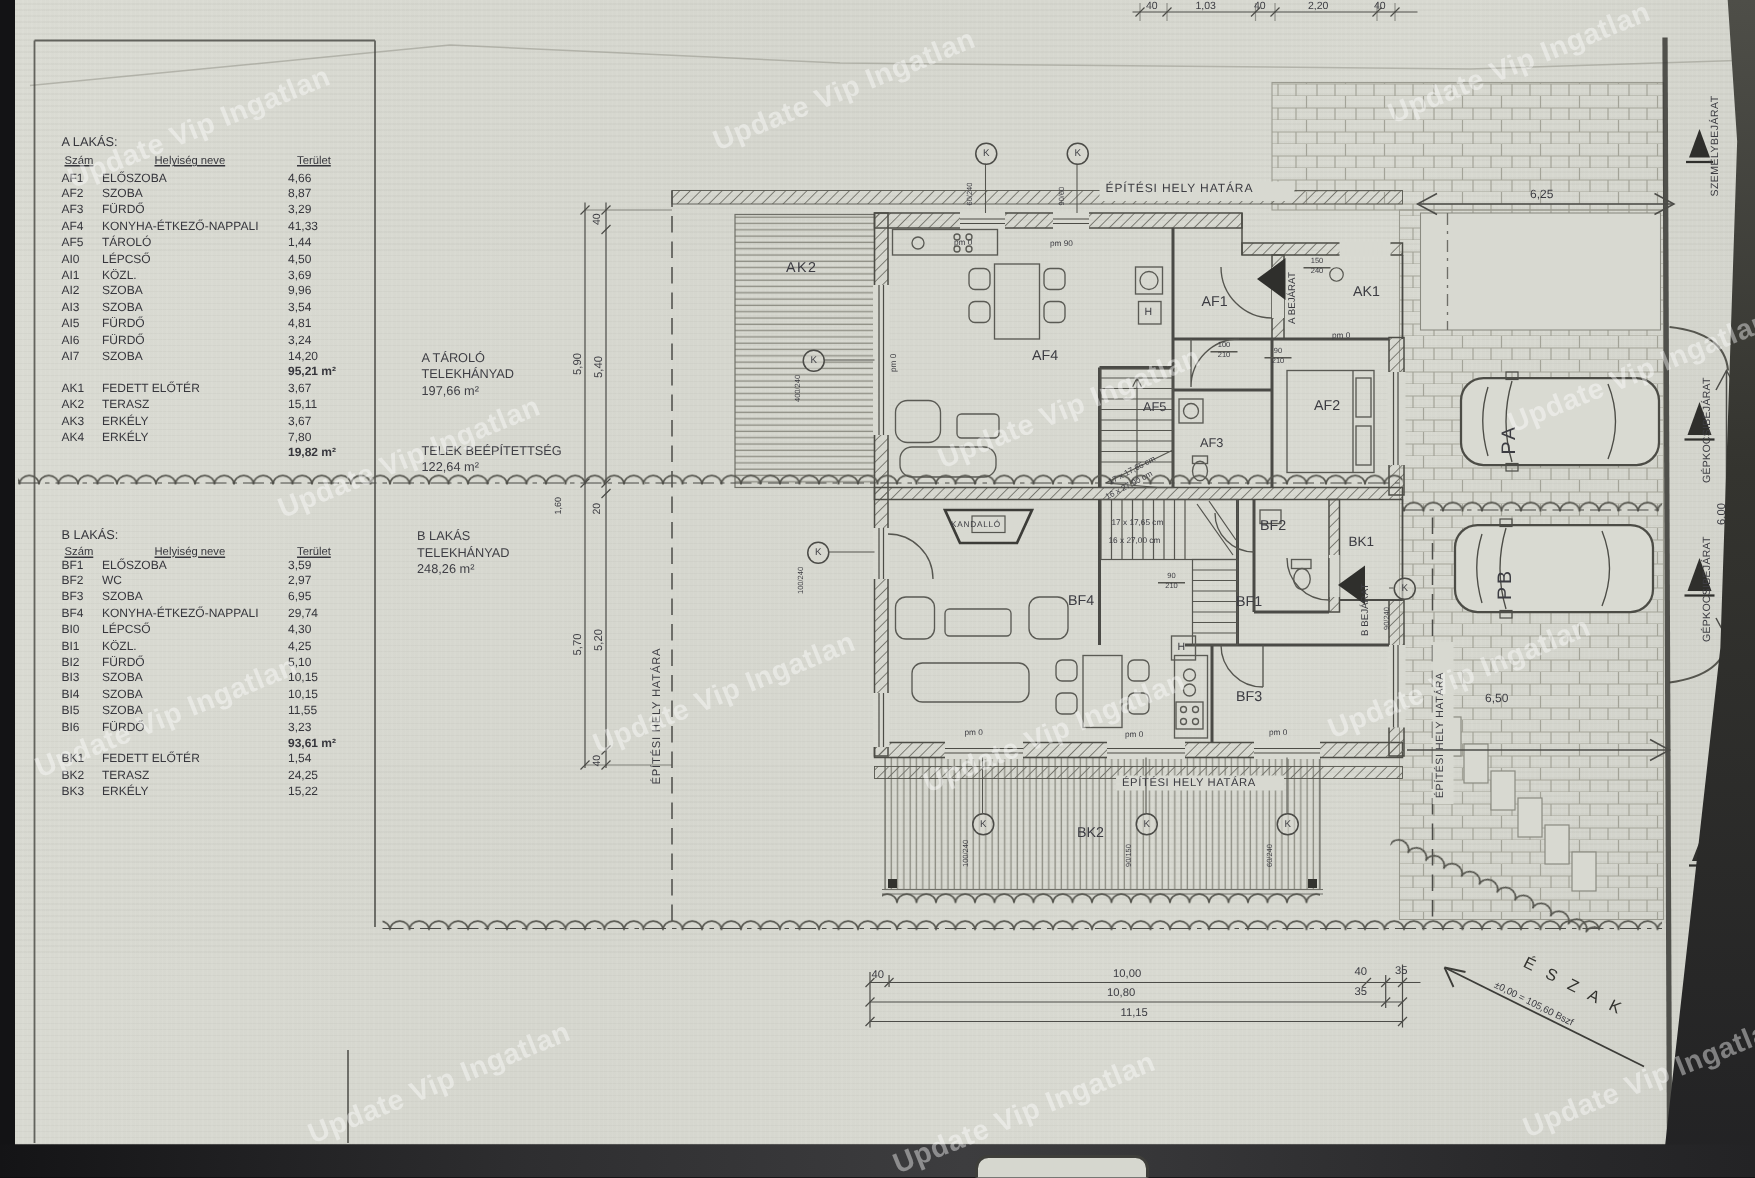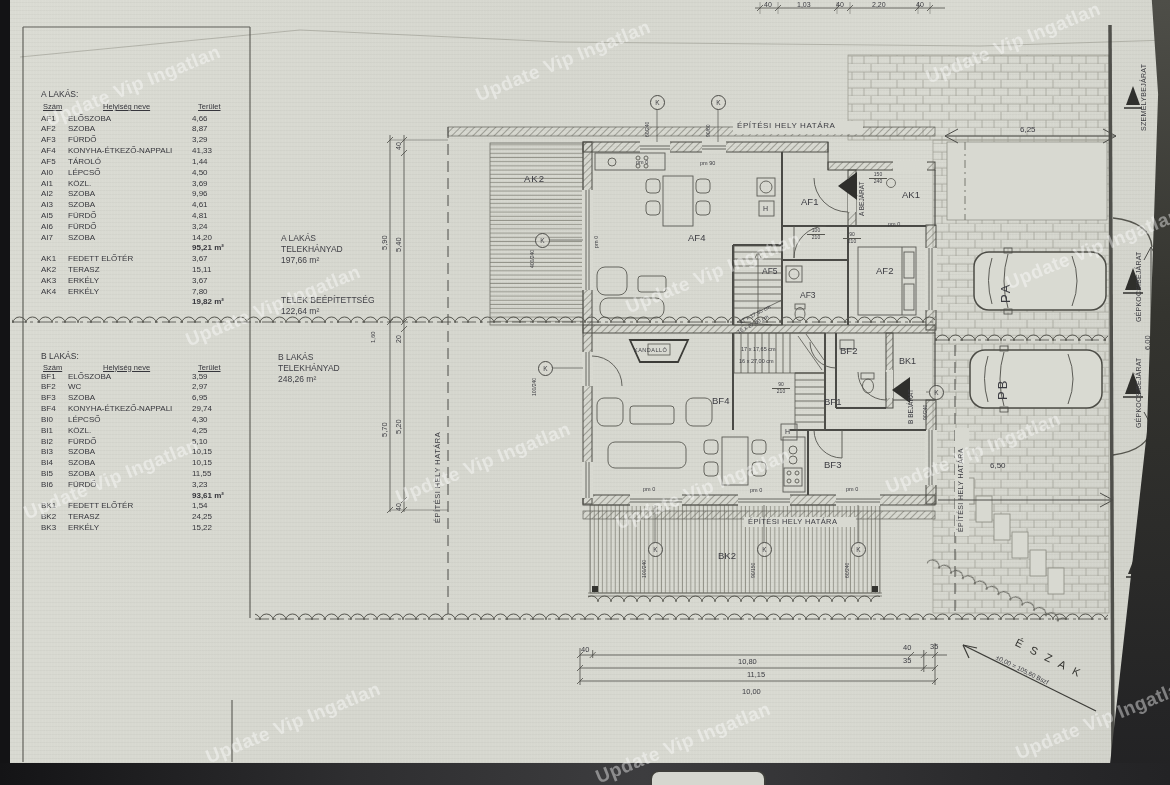--- a/index.html
+++ b/index.html
@@ -354,21 +354,21 @@
 
         <div class="tr">
           <span class="c1">AI2</span>
           <span class="c2">SZOBA</span>
           <span class="c3">9,96</span>
         </div>
 
         <div class="tr">
           <span class="c1">AI3</span>
           <span class="c2">SZOBA</span>
-          <span class="c3">4,61</span>
+          <span class="c3">3,54</span>
         </div>
 
         <div class="tr">
           <span class="c1">AI5</span>
           <span class="c2">FÜRDŐ</span>
           <span class="c3">4,81</span>
         </div>
 
         <div class="tr">
           <span class="c1">AI6</span>
@@ -504,21 +504,21 @@
 
         <div class="tr">
           <span class="c1">BK3</span>
           <span class="c2">ERKÉLY</span>
           <span class="c3">15,22</span>
         </div>
       </div>
   </div>
 
   <div class="ann" style="left:281px;top:233px;">
-    <div>A LAKÁS</div>
+    <div>A TÁROLÓ</div>
     <div>TELEKHÁNYAD</div>
     <div>197,66 m²</div>
   </div>
   <div class="ann" style="left:281px;top:295px;">
     <div>TELEK BEÉPÍTETTSÉG</div>
     <div>122,64 m²</div>
   </div>
   <div class="ann" style="left:278px;top:352px;">
     <div>B LAKÁS</div>
     <div>TELEKHÁNYAD</div>
@@ -610,21 +610,21 @@
   <div class="L V" style="left:395px;top:343px;font-size:7px;">20</div>
   <div class="L V" style="left:395px;top:434px;font-size:7.5px;">5,20</div>
   <div class="L V" style="left:395px;top:511px;font-size:7px;">40</div>
   <div class="L V" style="left:370px;top:343px;font-size:6px;">1,60</div>
 
   <div class="L" style="left:1020px;top:126px;font-size:8px;">6,25</div>
   <div class="L" style="left:990px;top:462px;font-size:8px;">6,50</div>
   <div class="L V" style="left:1144px;top:350px;font-size:7.5px;">6,00</div>
 
   <div class="L" style="left:581px;top:646px;font-size:7.5px;">40</div>
-  <div class="L" style="left:742px;top:645px;font-size:7.5px;margin-top:43px;">10,00</div>
+  <div class="L" style="left:742px;top:645px;font-size:7.5px;">10,00</div>
   <div class="L" style="left:903px;top:644px;font-size:7.5px;">40</div>
   <div class="L" style="left:930px;top:643px;font-size:7.5px;">35</div>
   <div class="L" style="left:738px;top:658px;font-size:7.5px;">10,80</div>
   <div class="L" style="left:903px;top:657px;font-size:7.5px;">35</div>
   <div class="L" style="left:747px;top:671px;font-size:7.5px;">11,15</div>
 
   <div class="L V" style="left:1140px;top:131px;font-size:7px;letter-spacing:.3px;">SZEMÉLYBEJÁRAT</div>
   <div class="L V" style="left:1135px;top:322px;font-size:7px;letter-spacing:.2px;">GÉPKOCSIBEJÁRAT</div>
   <div class="L V" style="left:1135px;top:428px;font-size:7px;letter-spacing:.2px;">GÉPKOCSIBEJÁRAT</div>
   <div class="L V" style="left:1137px;top:613px;font-size:7px;letter-spacing:.3px;">SZEMÉLYBEJÁRAT</div>

